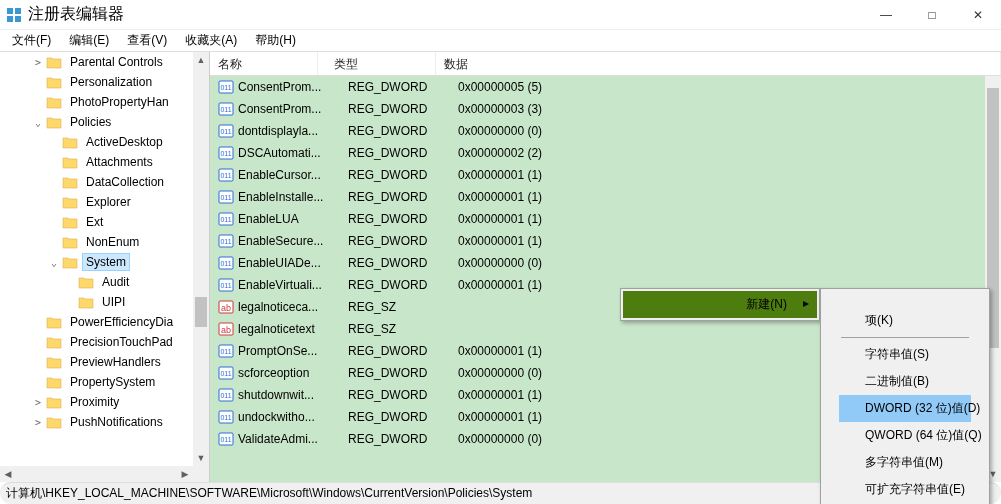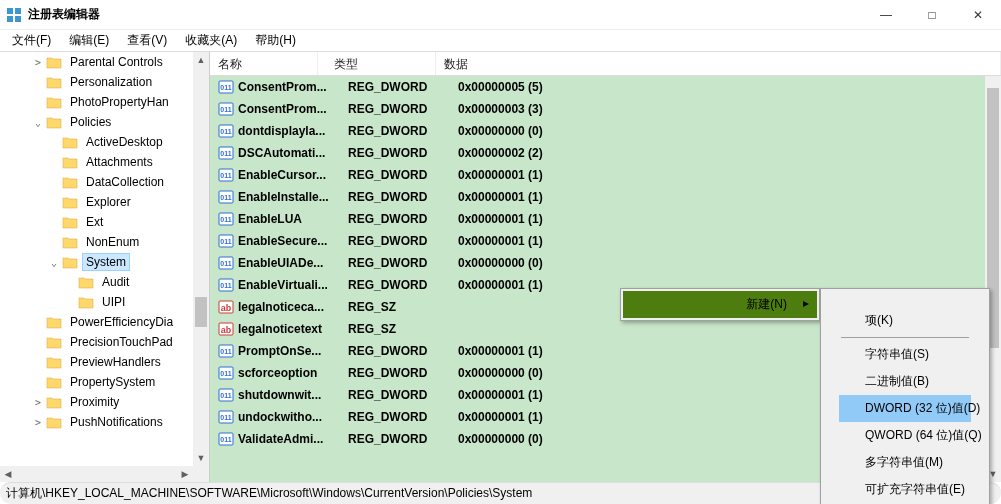--- a/index.html
+++ b/index.html
@@ -1,20 +1,20 @@
 <!DOCTYPE html>
 <html><head>
 <meta charset="utf-8">
 <style>
   * { box-sizing: border-box; margin: 0; padding: 0; font-family: "Microsoft YaHei", "Segoe UI", Tahoma, sans-serif; }
   body { width: 1001px; height: 504px; background: #fff; font-size: 12px; overflow: hidden; position: relative; }
 
   .titlebar { height: 30px; display: flex; align-items: center; padding-left: 6px; background: #fff; border-bottom: 1px solid #eee; }
   .titlebar .app-icon { width: 16px; height: 16px; margin-right: 6px; }
-  .titlebar .title { flex: 1; font-size: 12px; font-weight: bold; }
+  .titlebar .title { flex: 1; font-size: 16px; }
   .win-btns { display: flex; height: 100%; }
   .win-btn { width: 46px; display:flex; align-items:center; justify-content:center; font-size: 12px; color:#333; }
   .win-btn.close { width: 46px; }
 
   .menubar { height: 22px; display:flex; align-items:center; padding: 0 4px; border-bottom: 1px solid #ddd; font-size: 12px; gap: 2px; }
   .menu-item { padding: 2px 8px; }
 
   .main { display:flex; height: calc(504px - 30px - 22px - 22px); }
 
   .tree { width: 210px; border-right:1px solid #ccc; overflow:hidden; position:relative; background:#fff; }
@@ -33,21 +33,21 @@
   .scroll-thumb { background:#c2c2c2; position:absolute; }
   .corner { position:absolute; right:0; bottom:0; width:16px; height:16px; background:#f0f0f0; }
 
   .list { flex:1; position:relative; background:#c8e6c9; overflow:hidden; }
   .list-header { height:24px; display:flex; background:#fff; border-bottom:1px solid #ddd; position:relative; z-index:1; }
   .col { padding:4px 8px; border-right:1px solid #eee; font-size:12px; color:#222; }
   .col.name { width:108px; }
   .col.type { width:110px;margin-left:8px; }
   .col.data { flex:1; }
   .list-body { position:absolute; top:24px; left:0; right:16px; bottom:0; background:#c8e6c9; }
-  .row { display:flex; height:22px; align-items:center;font-weight:bold; }
+  .row { display:flex; height:22px; align-items:center; }
   .row .cell { padding:0 8px; font-size:12px; overflow:hidden; text-overflow:ellipsis; white-space:nowrap; }
   .row .cell.name { width:130px; display:flex; align-items:center; gap:4px; }
   .row .cell.type { width:110px; }
   .row .cell.data { flex:1; }
   .val-icon { width:16px; height:16px; flex-shrink:0; }
 
   .list .vscroll { top:0; bottom:0; }
 
   .statusbar { height:22px; border-top:1px solid #ddd; display:flex; align-items:center; padding:0 6px; font-size:12px; background:#f0f0f0;border-radius:11px; }
 

